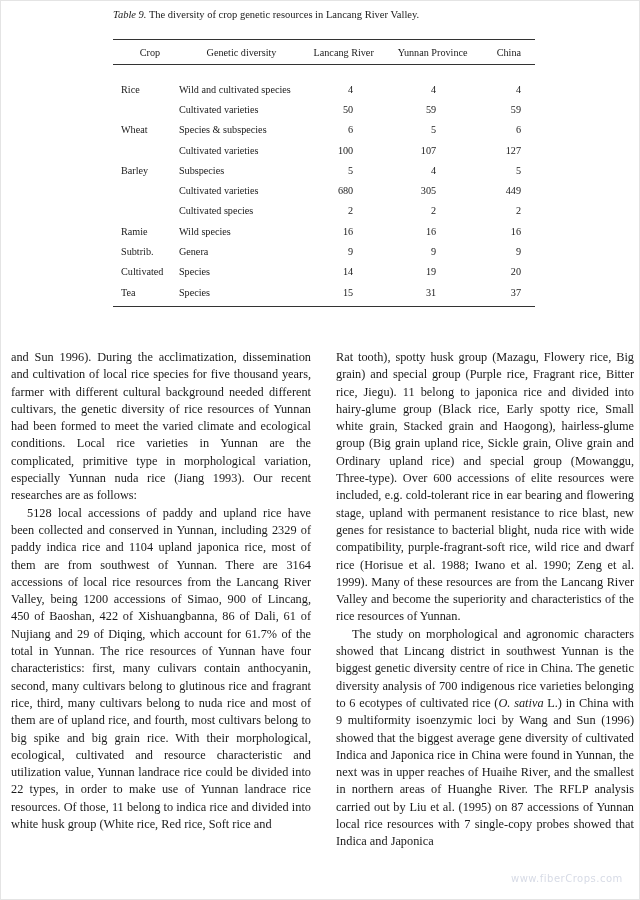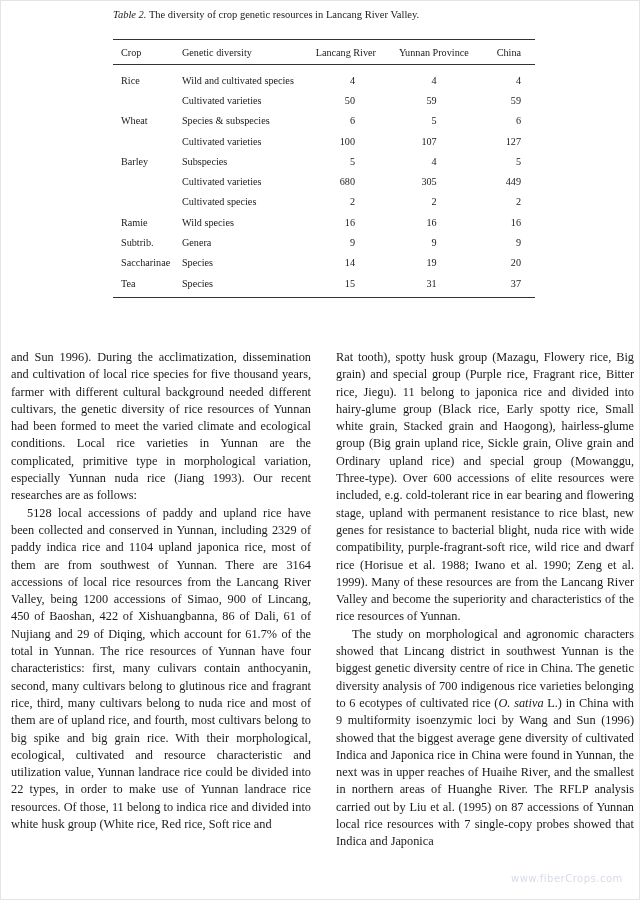--- a/index.html
+++ b/index.html
@@ -12,23 +12,23 @@
     border: 1px solid #e4e4e4;
   }
   .caption {
     position: absolute; left: 112px; top: 8px; font-size: 10.5px; white-space: nowrap;
   }
   .caption .label { font-style: italic; }
   .table-wrap { position: absolute; left: 112px; top: 38px; width: 422px; }
   table { width: 100%; border-collapse: collapse; font-size: 10.2px; }
   thead tr { border-top: 1.5px solid #333; border-bottom: 1.5px solid #333; }
   tbody tr:last-child { border-bottom: 1.5px solid #333; }
-  th { font-weight: normal; text-align: left; padding: 7px 0 6px 0; white-space: nowrap; }
+  th { font-weight: normal; text-align: center; padding: 7px 0 6px 0; white-space: nowrap; }
   td { padding: 1px 0 1px 0; white-space: nowrap; height: 18.3px; }
-  tbody tr:first-child td { padding-top: 6px; }
+  tbody tr:first-child td { padding-top: 15px; }
   tbody tr:last-child td { padding-bottom: 5px; }
   .c-crop { width: 75px; padding-left: 8px; }
   .c-div { width: 140px; }
   .c-lr { width: 70px; text-align: center; }
   .c-yp { width: 85px; text-align: center; }
   .c-cn { width: 55px; text-align: right; padding-right: 14px; }
   th.c-lr, th.c-yp { text-align: center; }
   th.c-cn { text-align: right; }
   td.c-lr { text-align: right; padding-right: 30px; }
   td.c-yp { text-align: right; padding-right: 46px; }
@@ -45,21 +45,21 @@
     position: absolute; left: 510px; top: 872px; font-size: 10px; color: #d7dbe6;
     font-family: "DejaVu Sans", sans-serif; letter-spacing: 0.5px;
   }
 </style>
 </head>
 <body>
 
 <div class="page-frame">
 
   <div class="caption">
-    <span class="label">Table 2.</span>
+    <span class="label">Table 9.</span>
     <span>The diversity of crop genetic resources in Lancang River Valley.</span>
   </div>
 
   <div class="table-wrap">
     <table>
       <thead>
         <tr>
           <th class="c-crop">Crop</th>
           <th class="c-div">Genetic diversity</th>
           <th class="c-lr">Lancang River</th>
@@ -125,21 +125,21 @@
             <td class="c-cn">16</td>
           </tr>
           <tr>
             <td class="c-crop">Subtrib.</td>
             <td class="c-div">Genera</td>
             <td class="c-lr">9</td>
             <td class="c-yp">9</td>
             <td class="c-cn">9</td>
           </tr>
           <tr>
-            <td class="c-crop">Saccharinae</td>
+            <td class="c-crop">Cultivated</td>
             <td class="c-div">Species</td>
             <td class="c-lr">14</td>
             <td class="c-yp">19</td>
             <td class="c-cn">20</td>
           </tr>
           <tr>
             <td class="c-crop">Tea</td>
             <td class="c-div">Species</td>
             <td class="c-lr">15</td>
             <td class="c-yp">31</td>

